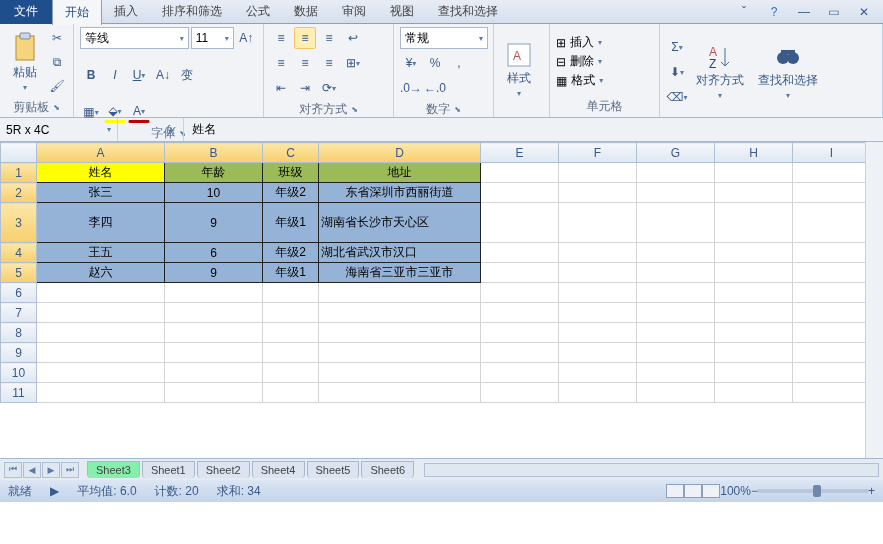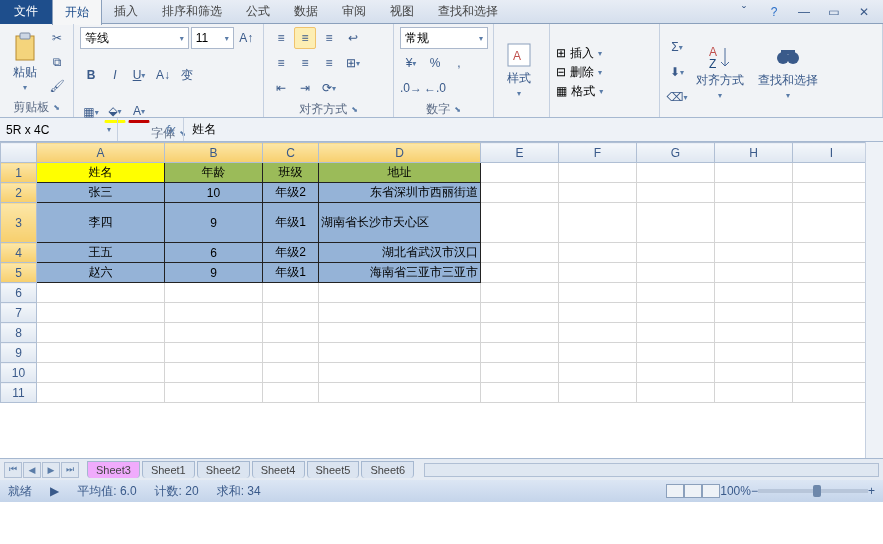--- a/index.html
+++ b/index.html
@@ -27,21 +27,21 @@
 .colhdr th.sel{background:#f9d e9a;background:linear-gradient(#fce7a8,#f7cf6d)}
 .rowhdr{background:linear-gradient(#f4f7fb,#dfe7f1);border:1px solid #b0bfd4;width:36px;text-align:center;color:#3a5a8a}
 .rowhdr.sel{background:linear-gradient(#fce7a8,#f7cf6d)}
 td.cell{border:1px solid #d4d4d4;height:20px;padding:0 2px;overflow:hidden;white-space:nowrap;text-align:center}
 .hdrrow td.cell{background:#ffff00;border:1px solid #222}
 .hdrrow td.cell.olive{background:#9bbb59}
 .datarow td.cell{background:#95b3d7;border:1px solid #222}
 .tabs{height:22px;background:#e5ebf3;border-top:1px solid #a6b8d0;display:flex;align-items:center;padding:0 4px;gap:2px}
 .navbtns{display:flex;gap:1px;margin-right:6px}
 .nbtn{width:18px;height:16px;background:#dfe7f1;border:1px solid #b0bfd4;display:flex;align-items:center;justify-content:center;font-size:9px;color:#5a7ca8}
-.stab{padding:2px 8px;background:#f0abfc;border:1px solid #a6b8d0;border-bottom:none;border-radius:0 0 4px 4px;font-size:11px;color:#444}
+.stab{padding:2px 8px;background:#86efac;border:1px solid #a6b8d0;border-bottom:none;border-radius:0 0 4px 4px;font-size:11px;color:#444}
 .stab.inactive{background:#dbe4f0}
 .status{height:22px;background:linear-gradient(#dce6f4,#c4d4ea);display:flex;align-items:center;padding:0 8px;gap:18px;color:#3a5a8a;font-size:11px}
 .status .right{margin-left:auto;display:flex;align-items:center;gap:0}
 .viewbtn{width:18px;height:14px;border:1px solid #8ba0bc;background:#eef2f7}
 .zoom-track{width:110px;height:4px;background:#b8c6da;position:relative}
 .zoom-thumb{position:absolute;left:50%;top:-4px;width:8px;height:12px;background:#6e88ab;border-radius:2px}
 .drop{font-size:8px;color:#5a7ca8}
 svg{display:block}
 .corner{position:absolute;right:0;top:0;width:18px;bottom:0;background:#eef2f7;border-left:1px solid #c5d0e0}
 </style>
@@ -205,20 +205,23 @@
           <span>⊟</span>
           <span>删除</span>
           <span class="drop">▾</span>
         </div>
       <div style="display:flex;gap:4px;align-items:center">
           <span>▦</span>
           <span>格式</span>
           <span class="drop">▾</span>
         </div>
     </div>
+    <div class="group-label">
+        <span>单元格</span>
+      </div>
   </div>
 
   <div class="group" style="flex:1">
     <div class="group-body">
       <div class="gcol" style="justify-content:center;gap:3px">
         <span class="ibtn">Σ<span class="drop">▾</span></span>
         <span class="ibtn">⬇<span class="drop">▾</span></span>
         <span class="ibtn">⌫<span class="drop">▾</span></span>
       </div>
       <div class="bigbtn">
@@ -290,21 +293,21 @@
           <td class="cell" style="background:#fff;border:1px solid #d4d4d4"></td>
           <td class="cell" style="background:#fff;border:1px solid #d4d4d4"></td>
           <td class="cell" style="background:#fff;border:1px solid #d4d4d4"></td>
           <td class="cell" style="background:#fff;border:1px solid #d4d4d4"></td>
   </tr>
   <tr class="datarow">
           <td class="rowhdr sel">2</td>
           <td class="cell">张三</td>
           <td class="cell">10</td>
           <td class="cell">年级2</td>
-          <td class="cell" style="text-align:right">东省深圳市西丽街道</td>
+          <td class="cell" style="text-align:center">东省深圳市西丽街道</td>
           <td class="cell" style="background:#fff;border:1px solid #d4d4d4"></td>
           <td class="cell" style="background:#fff;border:1px solid #d4d4d4"></td>
           <td class="cell" style="background:#fff;border:1px solid #d4d4d4"></td>
           <td class="cell" style="background:#fff;border:1px solid #d4d4d4"></td>
           <td class="cell" style="background:#fff;border:1px solid #d4d4d4"></td>
         </tr>
   <tr class="datarow" style="height:40px">
           <td class="rowhdr sel">3</td>
           <td class="cell">李四</td>
           <td class="cell">9</td>
@@ -314,33 +317,33 @@
           <td class="cell" style="background:#fff;border:1px solid #d4d4d4"></td>
           <td class="cell" style="background:#fff;border:1px solid #d4d4d4"></td>
           <td class="cell" style="background:#fff;border:1px solid #d4d4d4"></td>
           <td class="cell" style="background:#fff;border:1px solid #d4d4d4"></td>
         </tr>
   <tr class="datarow">
           <td class="rowhdr sel">4</td>
           <td class="cell">王五</td>
           <td class="cell">6</td>
           <td class="cell">年级2</td>
-          <td class="cell" style="text-align:right">湖北省武汉市汉口</td>
+          <td class="cell" style="text-align:left">湖北省武汉市汉口</td>
           <td class="cell" style="background:#fff;border:1px solid #d4d4d4"></td>
           <td class="cell" style="background:#fff;border:1px solid #d4d4d4"></td>
           <td class="cell" style="background:#fff;border:1px solid #d4d4d4"></td>
           <td class="cell" style="background:#fff;border:1px solid #d4d4d4"></td>
           <td class="cell" style="background:#fff;border:1px solid #d4d4d4"></td>
         </tr>
   <tr class="datarow" style="height:14px">
           <td class="rowhdr sel">5</td>
           <td class="cell">赵六</td>
           <td class="cell">9</td>
           <td class="cell">年级1</td>
-          <td class="cell" style="text-align:right">海南省三亚市三亚市</td>
+          <td class="cell" style="text-align:center">海南省三亚市三亚市</td>
           <td class="cell" style="background:#fff;border:1px solid #d4d4d4"></td>
           <td class="cell" style="background:#fff;border:1px solid #d4d4d4"></td>
           <td class="cell" style="background:#fff;border:1px solid #d4d4d4"></td>
           <td class="cell" style="background:#fff;border:1px solid #d4d4d4"></td>
           <td class="cell" style="background:#fff;border:1px solid #d4d4d4"></td>
         </tr>
   <tr>
           <td class="rowhdr">6</td>
           <td class="cell"></td>
           <td class="cell"></td>

